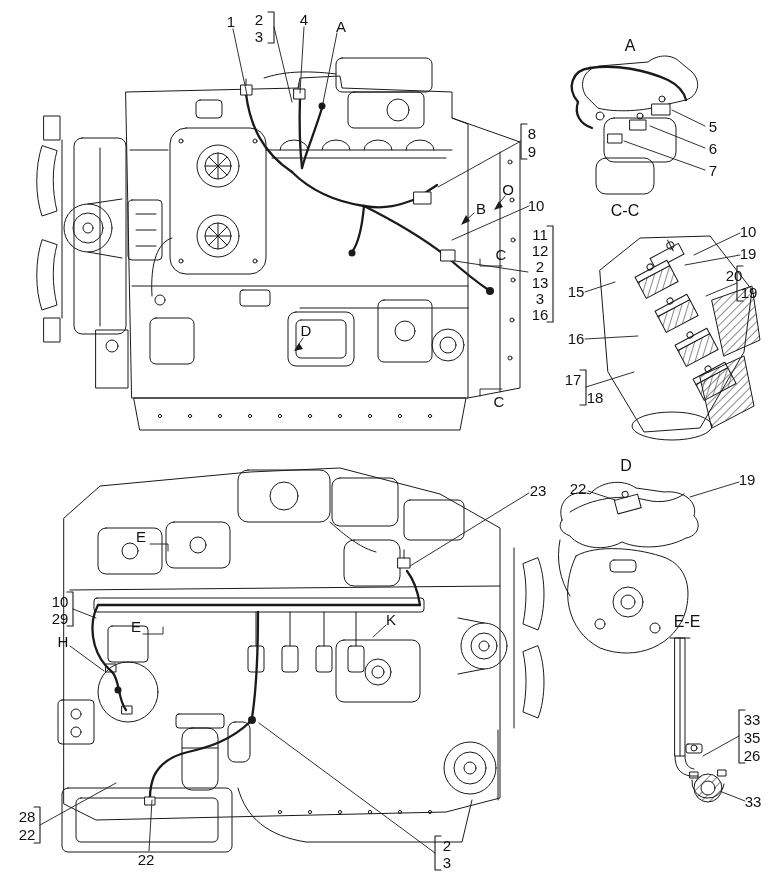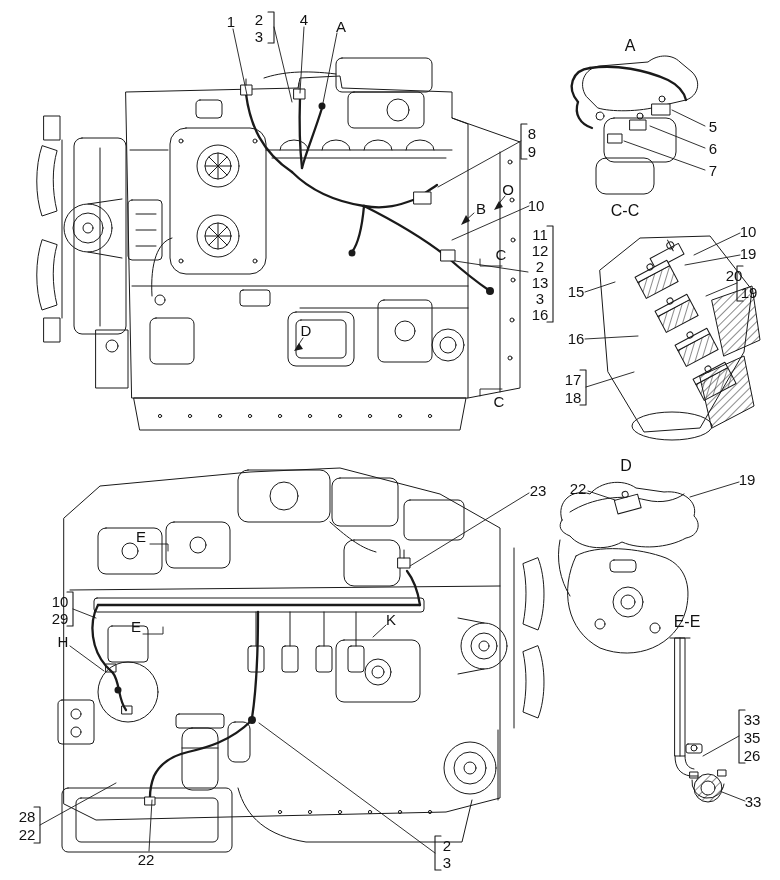--- a/index.html
+++ b/index.html
@@ -367,21 +367,21 @@
   <span class="lbl" style="left:713px;top:170px">7</span>
 
   <span class="lbl ttl" style="left:625px;top:211px">C-C</span>
   <span class="lbl" style="left:748px;top:231px">10</span>
   <span class="lbl" style="left:748px;top:253px">19</span>
   <span class="lbl" style="left:734px;top:275px">20</span>
   <span class="lbl" style="left:749px;top:292px">19</span>
   <span class="lbl" style="left:576px;top:291px">15</span>
   <span class="lbl" style="left:576px;top:338px">16</span>
   <span class="lbl" style="left:573px;top:379px">17</span>
-  <span class="lbl" style="left:573px;top:397px">18</span>
+  <span class="lbl" style="left:595px;top:397px">18</span>
 
   <span class="lbl" style="left:538px;top:490px">23</span>
   <span class="lbl" style="left:141px;top:536px">E</span>
   <span class="lbl" style="left:60px;top:601px">10</span>
   <span class="lbl" style="left:60px;top:618px">29</span>
   <span class="lbl" style="left:136px;top:626px">E</span>
   <span class="lbl" style="left:63px;top:641px">H</span>
   <span class="lbl" style="left:391px;top:619px">K</span>
   <span class="lbl" style="left:27px;top:816px">28</span>
   <span class="lbl" style="left:27px;top:834px">22</span>

